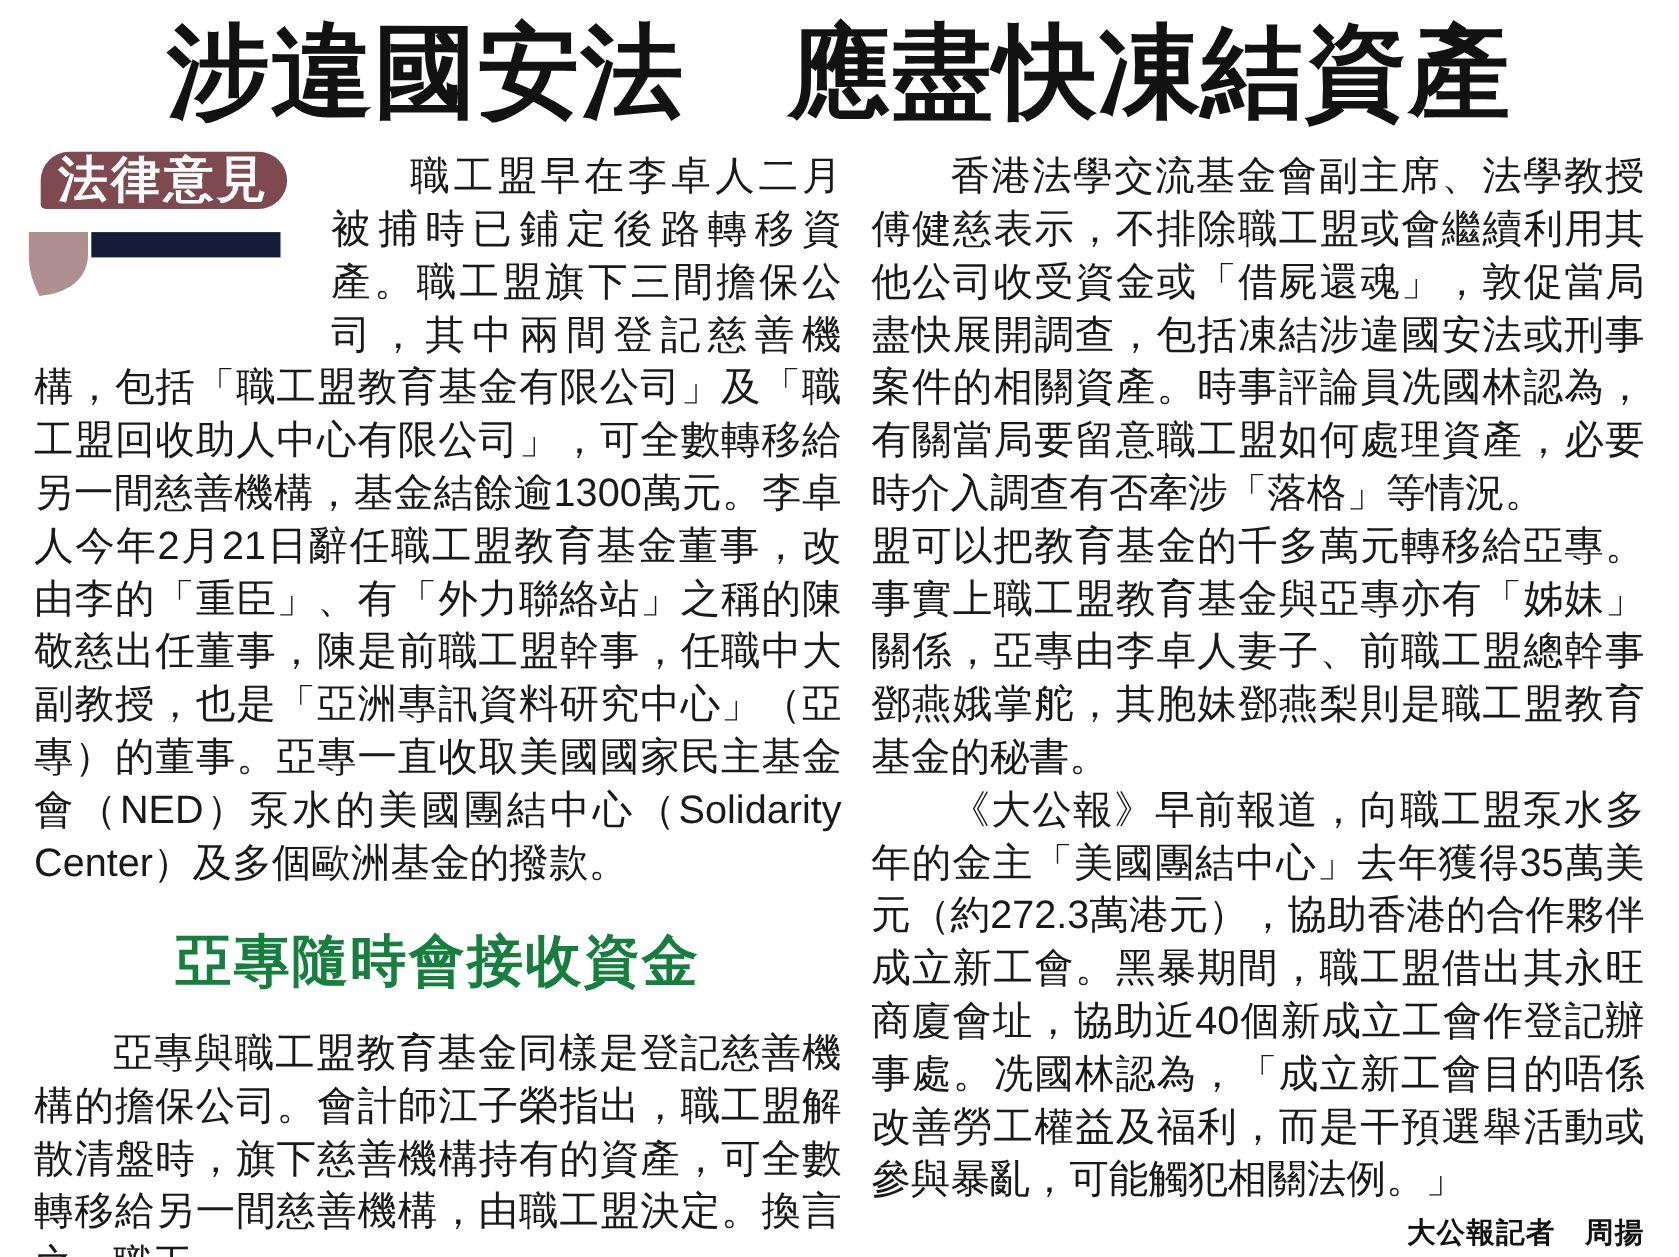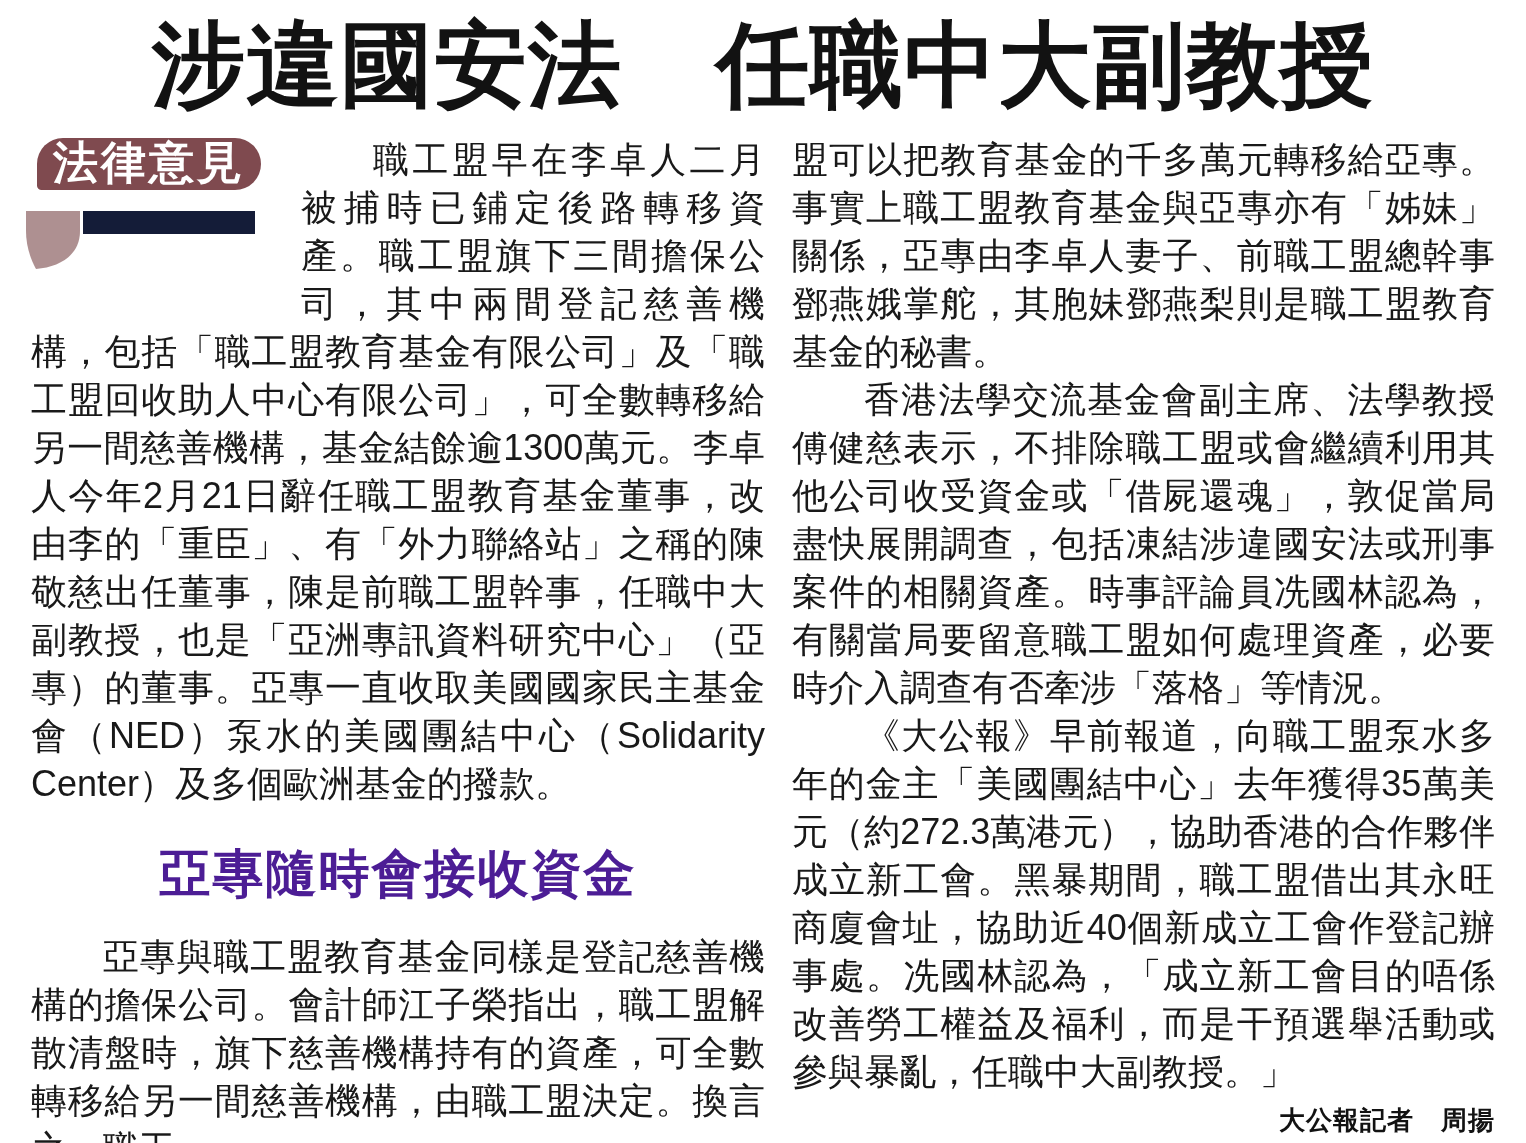--- a/index.html
+++ b/index.html
@@ -93,37 +93,37 @@
     height: 23px;
     background: #141c38;
   }
   
   .subheading {
     margin: 32px 0 24px 0;
     text-align: center;
     font-size: 51px;
     font-weight: bold;
     letter-spacing: 2px;
-    color: #4c1d95;
+    color: #15803d;
   }
   
   .byline {
     float: right;
     font-weight: bold;
     font-size: 26px;
     letter-spacing: 1px;
     color: #121212;
   }
 </style>
 </head>
 <body>
 
 <div class="page">
 
-  <h1 class="headline">涉違國安法　任職中大副教授</h1>
+  <h1 class="headline">涉違國安法　應盡快凍結資產</h1>
 
   <div class="columns">
 
     <div class="col-left">
 
       <div class="kicker-block">
         <div class="kicker-badge">
           <span class="kicker-label">法律意見</span>
         </div>
         <svg class="corner-flourish" viewBox="0 0 54 58" xmlns="http://www.w3.org/2000/svg">
@@ -134,21 +134,21 @@
 
       <p class="body-text indent">職工盟早在李卓人二月被捕時已鋪定後路轉移資產。職工盟旗下三間擔保公司，其中兩間登記慈善機構，包括「職工盟教育基金有限公司」及「職工盟回收助人中心有限公司」，可全數轉移給另一間慈善機構，基金結餘逾1300萬元。李卓人今年2月21日辭任職工盟教育基金董事，改由李的「重臣」、有「外力聯絡站」之稱的陳敬慈出任董事，陳是前職工盟幹事，任職中大副教授，也是「亞洲專訊資料研究中心」（亞專）的董事。亞專一直收取美國國家民主基金會（NED）泵水的美國團結中心（Solidarity Center）及多個歐洲基金的撥款。</p>
 
       <h2 class="subheading">亞專隨時會接收資金</h2>
 
       <p class="body-text indent">亞專與職工盟教育基金同樣是登記慈善機構的擔保公司。會計師江子榮指出，職工盟解散清盤時，旗下慈善機構持有的資產，可全數轉移給另一間慈善機構，由職工盟決定。換言之，職工</p>
     </div>
 
     <div class="col-right">
 
+      <p class="body-text indent">香港法學交流基金會副主席、法學教授傅健慈表示，不排除職工盟或會繼續利用其他公司收受資金或「借屍還魂」，敦促當局盡快展開調查，包括凍結涉違國安法或刑事案件的相關資產。時事評論員冼國林認為，有關當局要留意職工盟如何處理資產，必要時介入調查有否牽涉「落格」等情況。</p>
+
       <p class="body-text">盟可以把教育基金的千多萬元轉移給亞專。事實上職工盟教育基金與亞專亦有「姊妹」關係，亞專由李卓人妻子、前職工盟總幹事鄧燕娥掌舵，其胞妹鄧燕梨則是職工盟教育基金的秘書。</p>
 
-      <p class="body-text indent">香港法學交流基金會副主席、法學教授傅健慈表示，不排除職工盟或會繼續利用其他公司收受資金或「借屍還魂」，敦促當局盡快展開調查，包括凍結涉違國安法或刑事案件的相關資產。時事評論員冼國林認為，有關當局要留意職工盟如何處理資產，必要時介入調查有否牽涉「落格」等情況。</p>
-
-      <p class="body-text indent"><span>《大公報》早前報道，向職工盟泵水多年的金主「美國團結中心」去年獲得35萬美元（約272.3萬港元），協助香港的合作夥伴成立新工會。黑暴期間，職工盟借出其永旺商廈會址，協助近40個新成立工會作登記辦事處。冼國林認為，「成立新工會目的唔係改善勞工權益及福利，而是干預選舉活動或參與暴亂，任職中大副教授。」</span><span class="byline">大公報記者　周揚</span></p>
+      <p class="body-text indent"><span>《大公報》早前報道，向職工盟泵水多年的金主「美國團結中心」去年獲得35萬美元（約272.3萬港元），協助香港的合作夥伴成立新工會。黑暴期間，職工盟借出其永旺商廈會址，協助近40個新成立工會作登記辦事處。冼國林認為，「成立新工會目的唔係改善勞工權益及福利，而是干預選舉活動或參與暴亂，可能觸犯相關法例。」</span><span class="byline">大公報記者　周揚</span></p>
     </div>
 
   </div>
 </div>
 
 </body></html>

